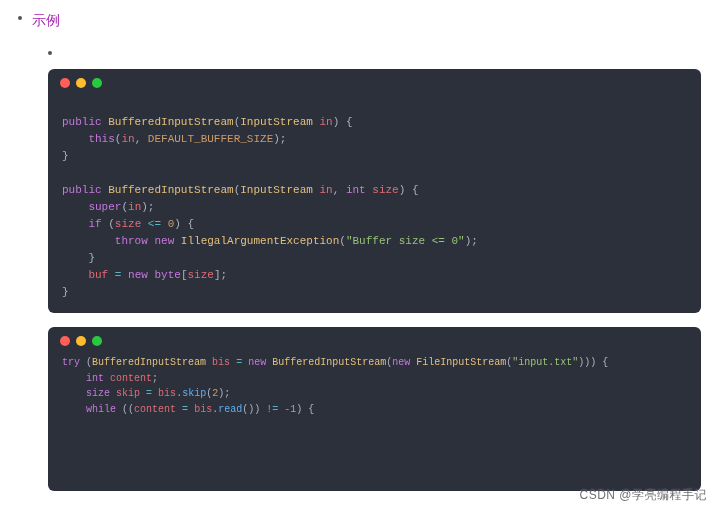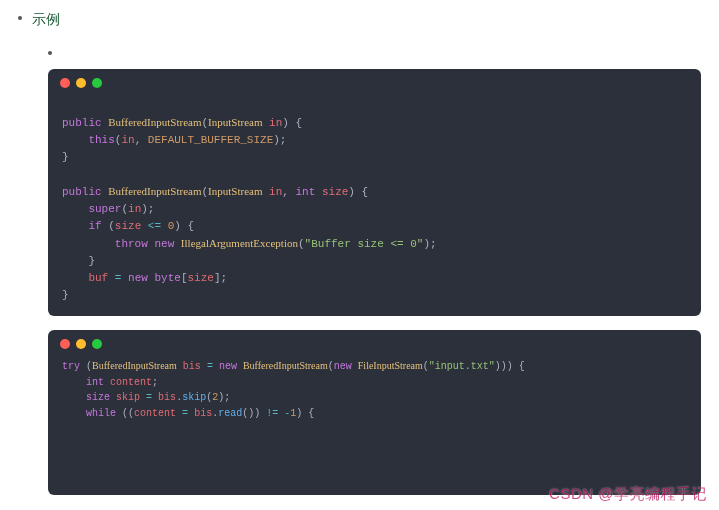--- a/index.html
+++ b/index.html
@@ -14,21 +14,21 @@
     overflow: hidden;
   }
   ul { list-style: none; }
   .outer { padding: 8px 0 0 18px; }
   .bullet-item { margin-bottom: 12px; }
   .bullet-row { display: flex; align-items: flex-start; }
   .dot {
     width: 4px; height: 4px; border-radius: 50%;
     background: #555; margin-top: 8px; margin-right: 10px; flex: none;
   }
-  .bullet-text { line-height: 1.75; color: #14532d; font-family: Liberation Mono, monospace; }
+  .bullet-text { line-height: 1.75; color: #a21caf; }
   .nested { padding-left: 30px; margin-top: 10px; }
   .nested .bullet-item { margin-bottom: 14px; }
   .code-card {
     background: #2b303b;
     border-radius: 6px;
     margin-top: 10px;
     margin-right: 18px;
     overflow: hidden;
   }
   .card-header {
@@ -43,33 +43,33 @@
     padding: 6px 14px 12px 14px;
     font-family: "SFMono-Regular", Consolas, "Liberation Mono", Menlo, monospace;
     font-size: 11px;
     line-height: 1.55;
     white-space: pre;
     color: #abb2bf;
     overflow-x: auto;
   }
   .code-body.smaller { font-size: 10px; }
   .kw   { color: #c678dd; }
-  .cls  { color: #e5c07b; font-family: Liberation Serif, serif; }
+  .cls  { color: #e5c07b; }
   .fn   { color: #61afef; }
   .var  { color: #e06c75; margin-top: 44px; }
   .prm  { color: #d19a66; text-align: center; }
   .num  { color: #d19a66; }
   .str  { color: #98c379; }
   .op   { color: #56b6c2; }
   .pl   { color: #abb2bf; }
   .watermark {
     position: absolute;
     right: 12px; bottom: 6px;
-    color: #be185d;
-    font-size: 15px;
+    color: #404040;
+    font-size: 12px;
     letter-spacing: 0.5px;
     pointer-events: none;
     text-shadow: 0 0 2px #fff;
     opacity: 0.75;
   }
 </style>
 </head>
 <body>
 
 <ul class="outer">

